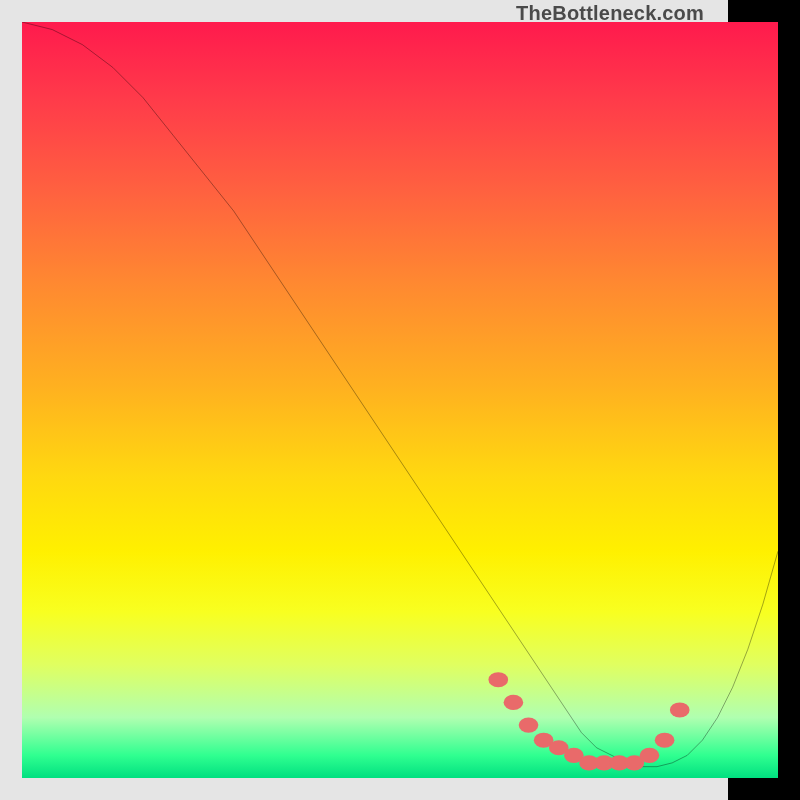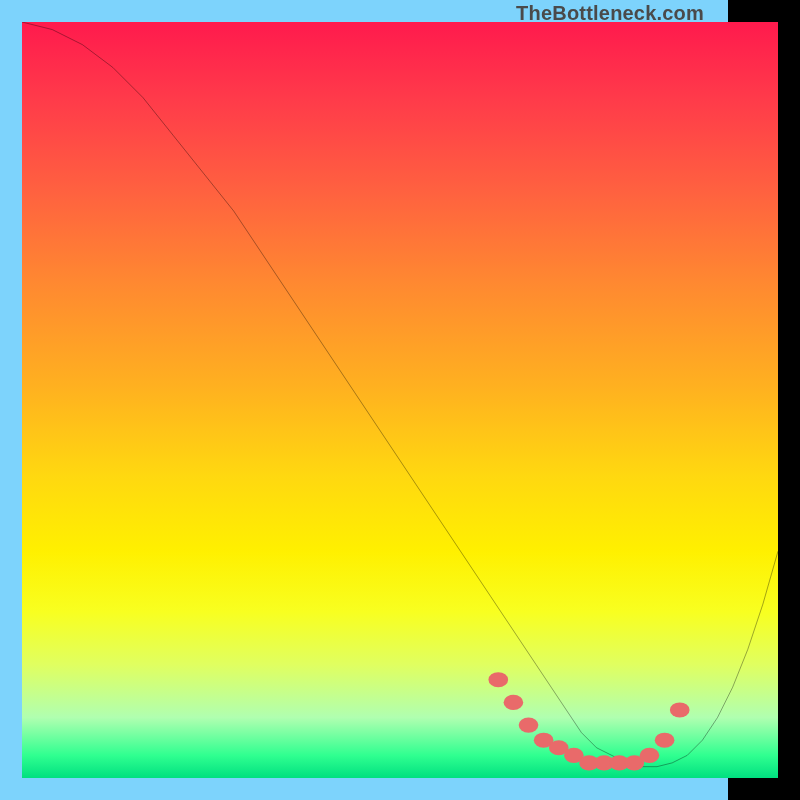--- a/index.html
+++ b/index.html
@@ -1,21 +1,21 @@
 <!DOCTYPE html>
 <html><head>
 <meta charset="utf-8">
 <style>
   * { margin: 0; padding: 0; box-sizing: border-box; }
   html, body { width: 800px; height: 800px; overflow: hidden; background: #000; }
   .frame {
     position: relative;
     width: 728px;
     height: 800px;
-    background: #7dd3fc;
+    background: #e5e5e5;
   }
   .plot-area {
     position: absolute;
     left: 22px;
     top: 22px;
     width: 756px;
     height: 756px;
     
     background: linear-gradient(to bottom,
       #ff1a4d 0%,

